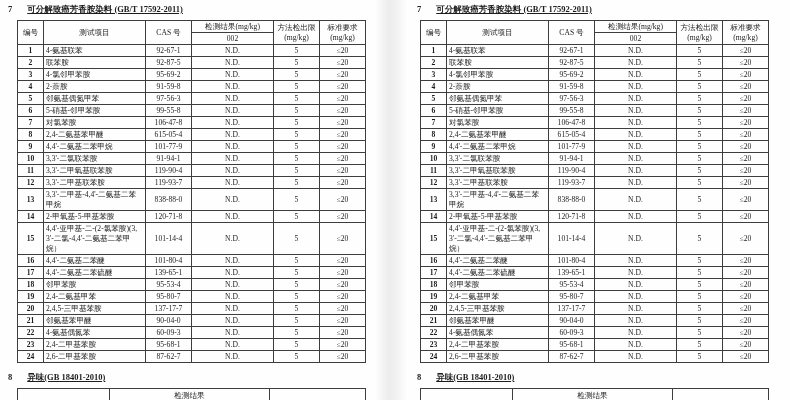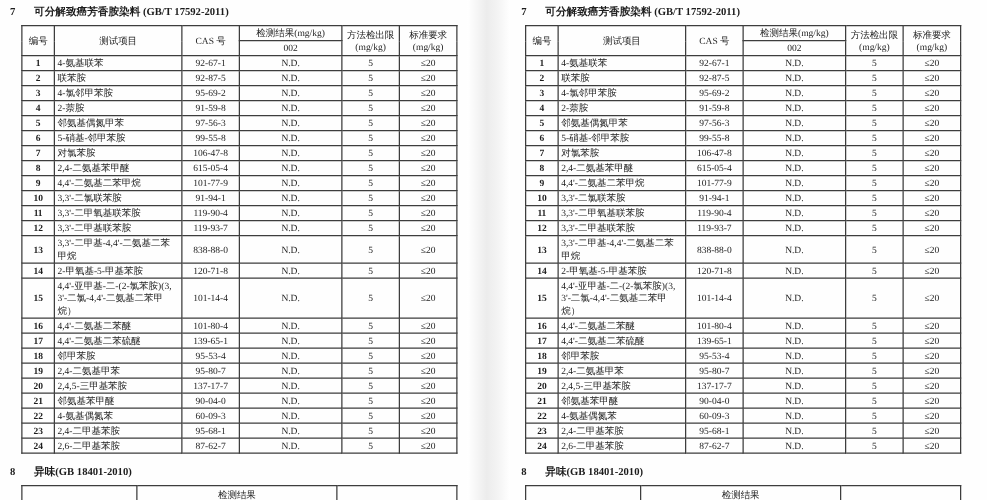--- a/index.html
+++ b/index.html
@@ -42,21 +42,21 @@
   .sec-head {
     display: flex;
     align-items: baseline;
     font-weight: bold;
     font-size: 8.5px;
     line-height: 10px;
     margin: 0 0 6px 0;
     white-space: nowrap;
   }
   .sec-head .sec-num { margin-right: 15px; }
-  .sec-head .sec-title { }
+  .sec-head .sec-title { text-decoration: underline; }
   .sec8 { margin-top: 9px; }
 
   table.amine {
     border-collapse: collapse;
     table-layout: fixed;
     width: 348px;
     margin-left: 9px;
   }
   .page-right table.amine, .page-right table.odor { margin-left: 3px; }
   table.amine th, table.amine td,

